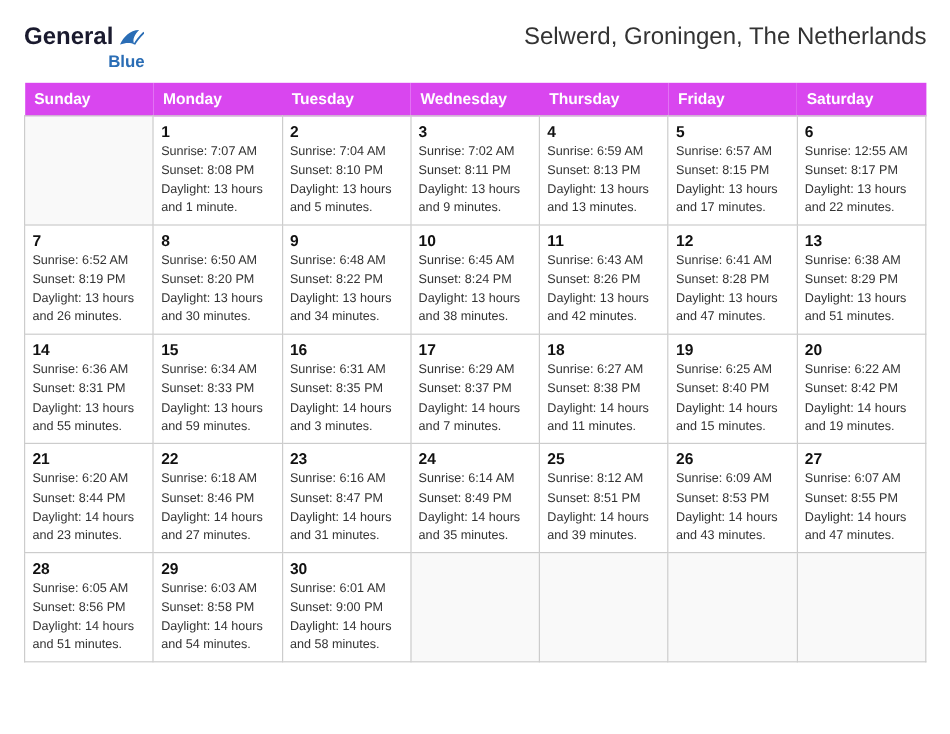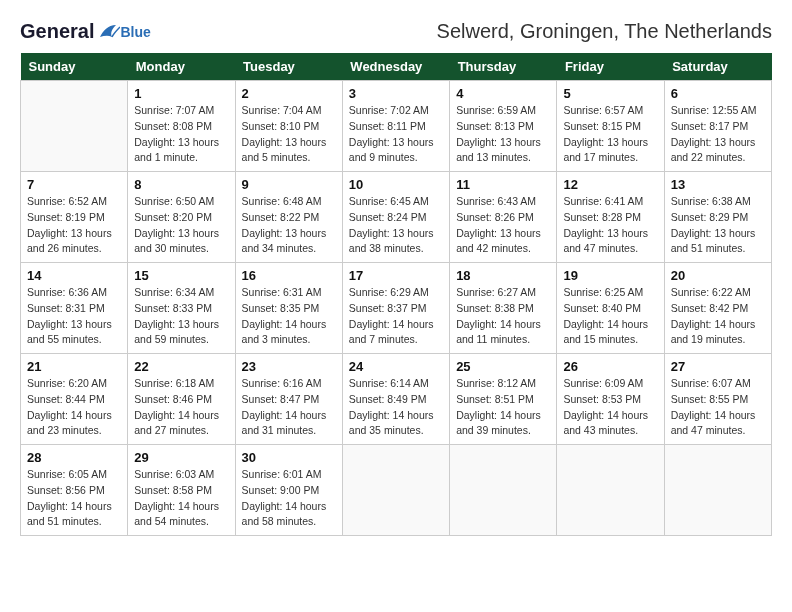--- a/index.html
+++ b/index.html
@@ -11,22 +11,22 @@
       padding: 20px;
     }
     .header {
       display: flex;
       justify-content: space-between;
       align-items: flex-start;
       margin-bottom: 10px;
     }
     .logo {
       display: flex;
-      flex-direction: row;
-      align-items: center;
+      flex-direction: column;
+      align-items: flex-end;
     }
     .logo-text {
       display: flex;
       align-items: center;
       gap: 2px;
     }
     .logo-general {
       font-size: 20px;
       font-weight: bold;
       color: #1a1a2e;
@@ -51,21 +51,21 @@
     }
     .location {
       font-size: 20px;
       color: #333;
     }
     table {
       width: 100%;
       border-collapse: collapse;
     }
     thead th {
-      background-color: #14532d;
+      background-color: #d946ef;
       color: white;
       text-align: left;
       padding: 6px 8px;
       font-size: 13px;
       font-weight: bold;
     }
     tbody td {
       border: 1px solid #ccc;
       vertical-align: top;
       padding: 5px 6px;

